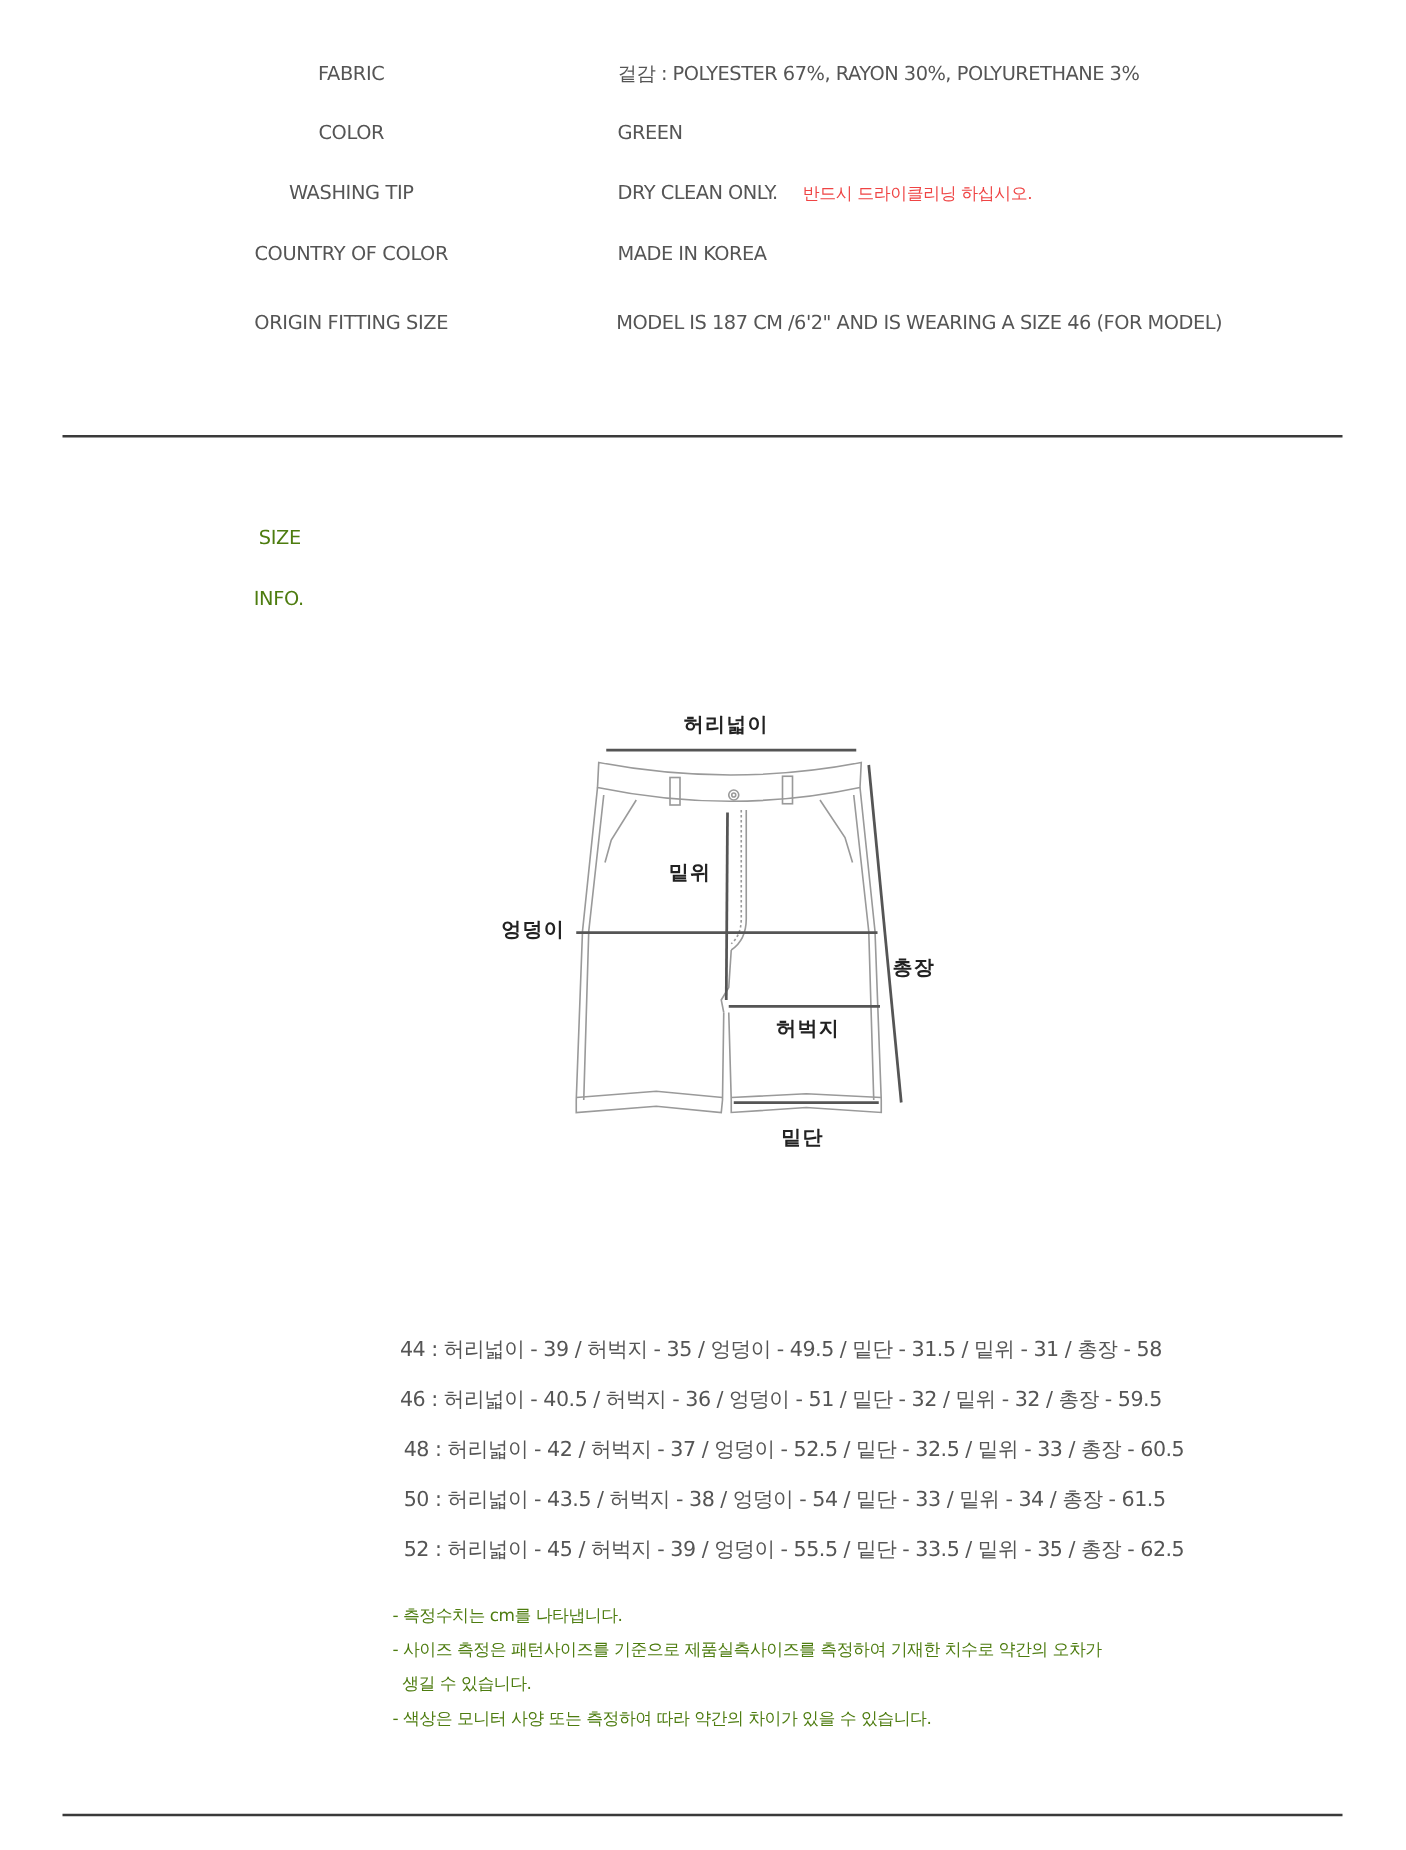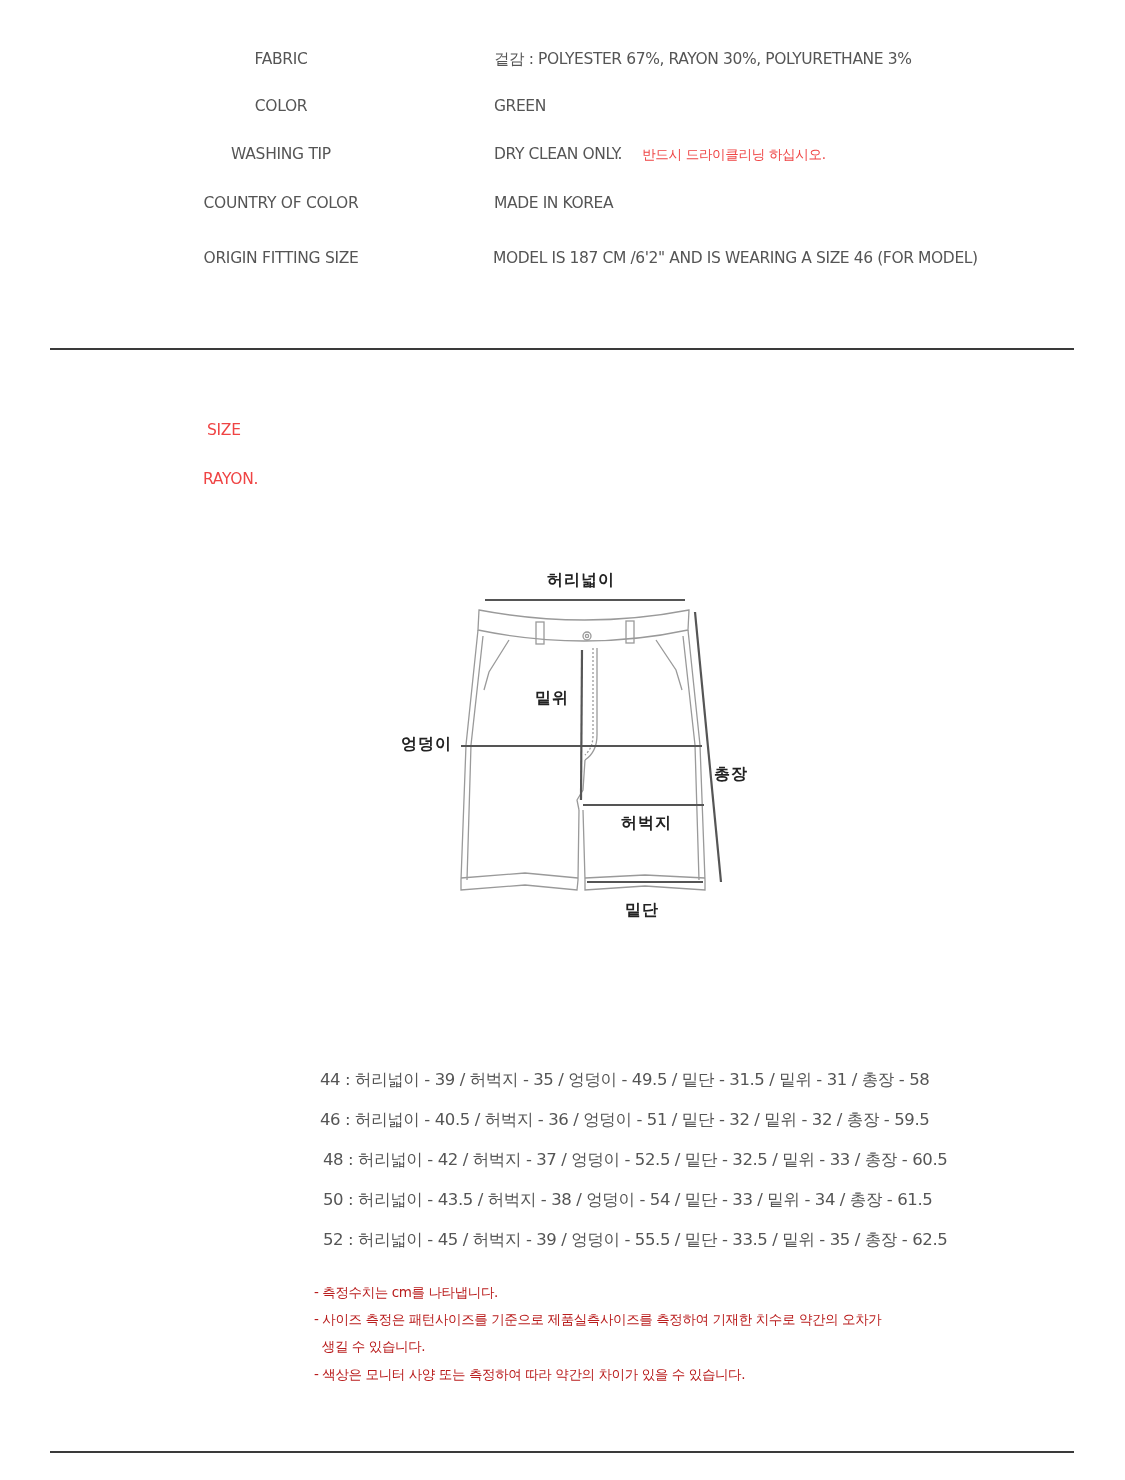--- a/index.html
+++ b/index.html
@@ -3,24 +3,24 @@
 <meta charset="utf-8">
 <style>
   html, body { margin:0; padding:0; background:#ffffff; }
   body { width:1125px; height:1480px; position:relative; overflow:hidden;
          font-family:"DejaVu Sans", "Liberation Sans", sans-serif; color:#4a4a4a; }
   .abs { position:absolute; white-space:nowrap; }
   .spec-label { font-size:15.5px; color:#555; letter-spacing:-0.3px; transform:translateX(-50%); }
   .spec-value { font-size:15.5px; color:#555; letter-spacing:-0.4px; }
   .spec-note { font-size:13.5px; color:#ef4444; margin-left:20px; letter-spacing:-0.3px; }
   .divider { position:absolute; left:50px; width:1024px; height:2px; background:#3a3a3a; }
-  .section-label { font-size:15.5px; color:#ef4444; letter-spacing:-0.3px;text-align:right; }
+  .section-label { font-size:15.5px; color:#4d7c0f; letter-spacing:-0.3px;text-align:right; }
   .diagram-label { font-size:16px; color:#222; font-weight:bold; letter-spacing:1px; }
   .size-line { font-size:16.5px; color:#555; letter-spacing:-0.4px; }
-  .note-line { font-size:13.5px; color:#b91c1c; letter-spacing:-0.4px; }
+  .note-line { font-size:13.5px; color:#4d7c0f; letter-spacing:-0.4px; }
 </style>
 </head>
 <body>
 
 <div>
   <div class="abs spec-label" style="left:281px; top:50px;">FABRIC</div>
   <div class="abs spec-value" style="left:494px; top:49px;">겉감 : POLYESTER 67%, RAYON 30%, POLYURETHANE 3%</div>
 
   <div class="abs spec-label" style="left:281px; top:97px;">COLOR</div>
   <div class="abs spec-value" style="left:494px; top:97px;">GREEN</div>
@@ -33,21 +33,21 @@
   <div class="abs spec-label" style="left:281px; top:194px;">COUNTRY OF COLOR</div>
   <div class="abs spec-value" style="left:494px; top:194px;">MADE IN KOREA</div>
 
   <div class="abs spec-label" style="left:281px; top:249px;">ORIGIN FITTING SIZE</div>
   <div class="abs spec-value" style="left:493px; top:249px;">MODEL IS 187 CM /6'2" AND IS WEARING A SIZE 46 (FOR MODEL)</div>
 </div>
 
 <div class="divider" style="top:348px;"></div>
 
 <div class="abs section-label" style="left:207px; top:421px;">SIZE</div>
-<div class="abs section-label" style="left:203px; top:470px;">RAYON.</div>
+<div class="abs section-label" style="left:203px; top:470px;">INFO.</div>
 
 <div style="position:absolute; left:0; top:0; width:1125px; height:1000px;">
   <svg width="1125" height="1000" style="position:absolute; left:0; top:0;" viewBox="0 0 1125 1000">
     <g fill="none" stroke="#9a9a9a" stroke-width="1.3">
 
       <path d="M479 610 Q 585 630 689 610 L 688 630 Q 585 652 478 630 Z"></path>
 
       <rect x="536" y="622" width="8" height="22"></rect>
       <rect x="626" y="621" width="8" height="22"></rect>
 

